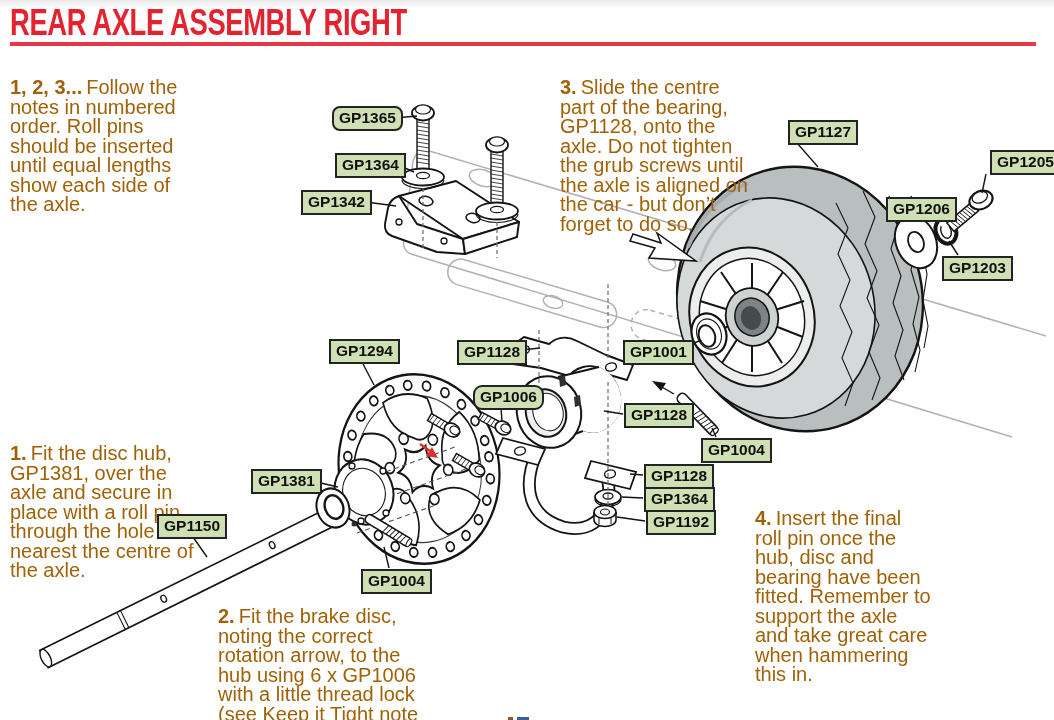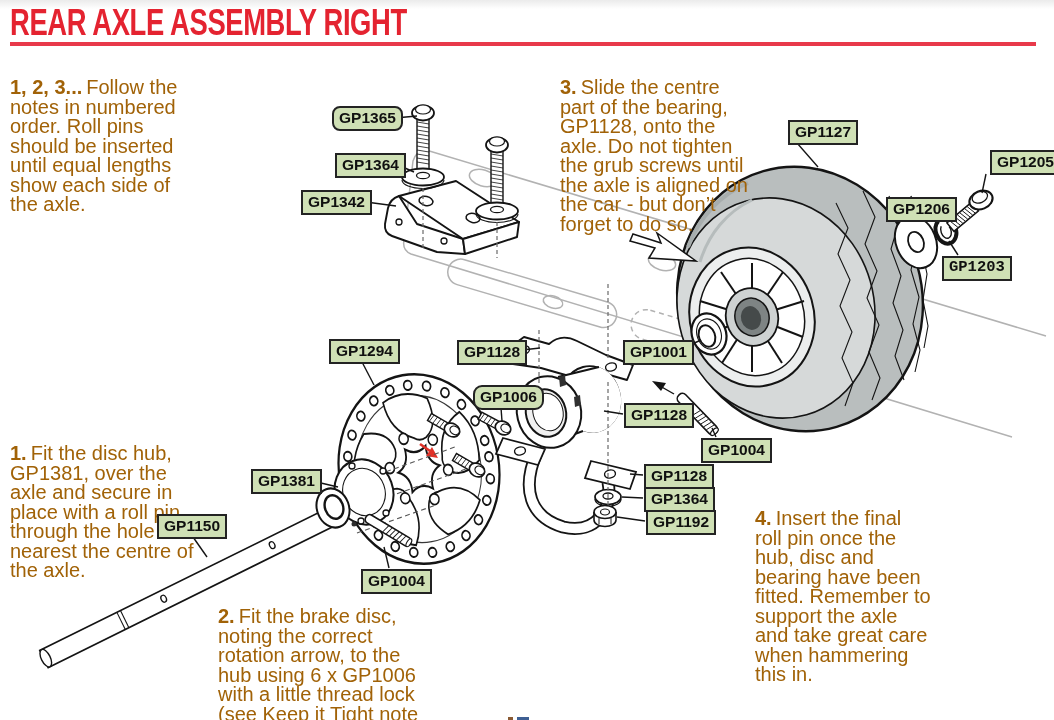--- a/index.html
+++ b/index.html
@@ -382,21 +382,21 @@
   <div class="note" style="left:755px;top:509px;width:176px;">
     <span class="lead">4.</span><span>Insert the final roll pin once the hub, disc and bearing have been fitted. Remember to support the axle and take great care when hammering this in.</span>
   </div>
 
   <div class="part-label" style="left:332px;top:106px;border-radius:8px;">GP1365</div>
   <div class="part-label" style="left:335px;top:153px;">GP1364</div>
   <div class="part-label" style="left:301px;top:190px;">GP1342</div>
   <div class="part-label" style="left:788px;top:120px;">GP1127</div>
   <div class="part-label" style="left:886px;top:172px;margin-top:25px;">GP1206</div>
   <div class="part-label" style="left:954px;top:150px;margin-left:36px;">GP1205</div>
-  <div class="part-label" style="left:942px;top:256px;font-family:Liberation Mono, monospace;">GP1203</div>
+  <div class="part-label" style="left:942px;top:256px;">GP1203</div>
   <div class="part-label" style="left:329px;top:339px;">GP1294</div>
   <div class="part-label" style="left:457px;top:340px;">GP1128</div>
   <div class="part-label" style="left:473px;top:385px;border-radius:9px;">GP1006</div>
   <div class="part-label" style="left:623px;top:340px;">GP1001</div>
   <div class="part-label" style="left:624px;top:403px;">GP1128</div>
   <div class="part-label" style="left:701px;top:438px;">GP1004</div>
   <div class="part-label" style="left:644px;top:464px;">GP1128</div>
   <div class="part-label" style="left:644px;top:487px;">GP1364</div>
   <div class="part-label" style="left:646px;top:510px;">GP1192</div>
   <div class="part-label" style="left:251px;top:469px;text-align:center;">GP1381</div>

